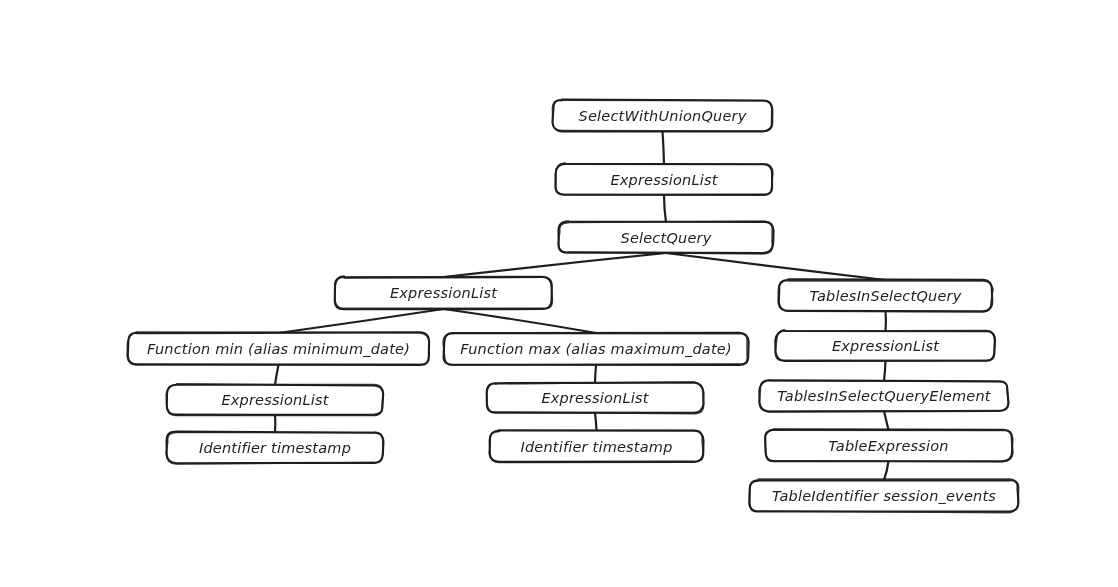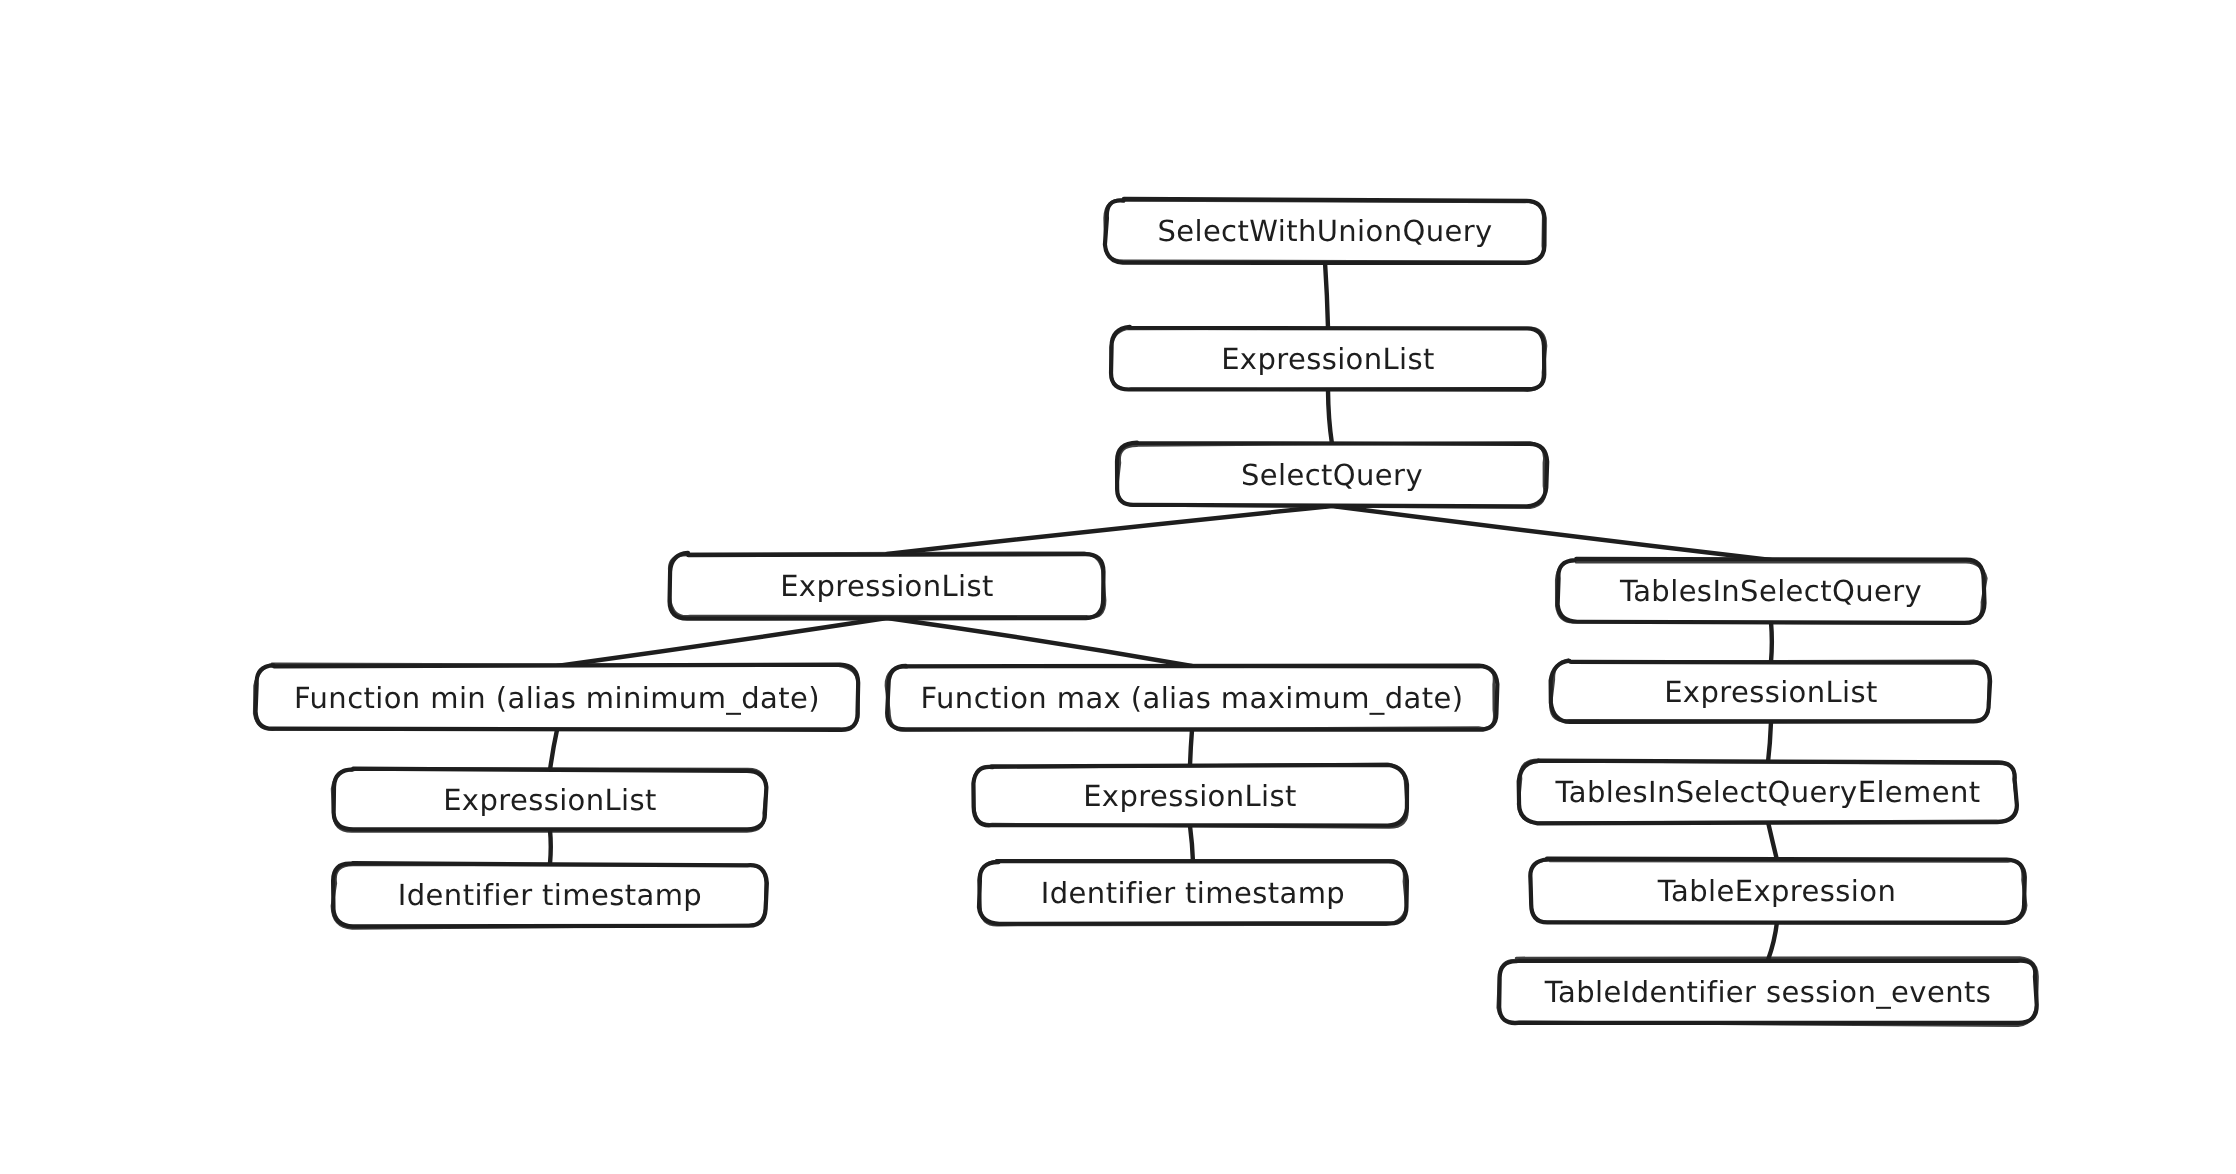--- a/index.html
+++ b/index.html
@@ -11,20 +11,21 @@
     width: 1118px;
     height: 587px;
     overflow: hidden;
     font-family: "DejaVu Sans", sans-serif;
   }
   #canvas {
     position: relative;
     width: 1118px;
     height: 587px;
     background: #ffffff;
+    font-style: italic;
   }
   #tree-svg {
     position: absolute;
     top: 0;
     left: 0;
     width: 1118px;
     height: 587px;
   }
   .node-box {
     fill: #ffffff;

